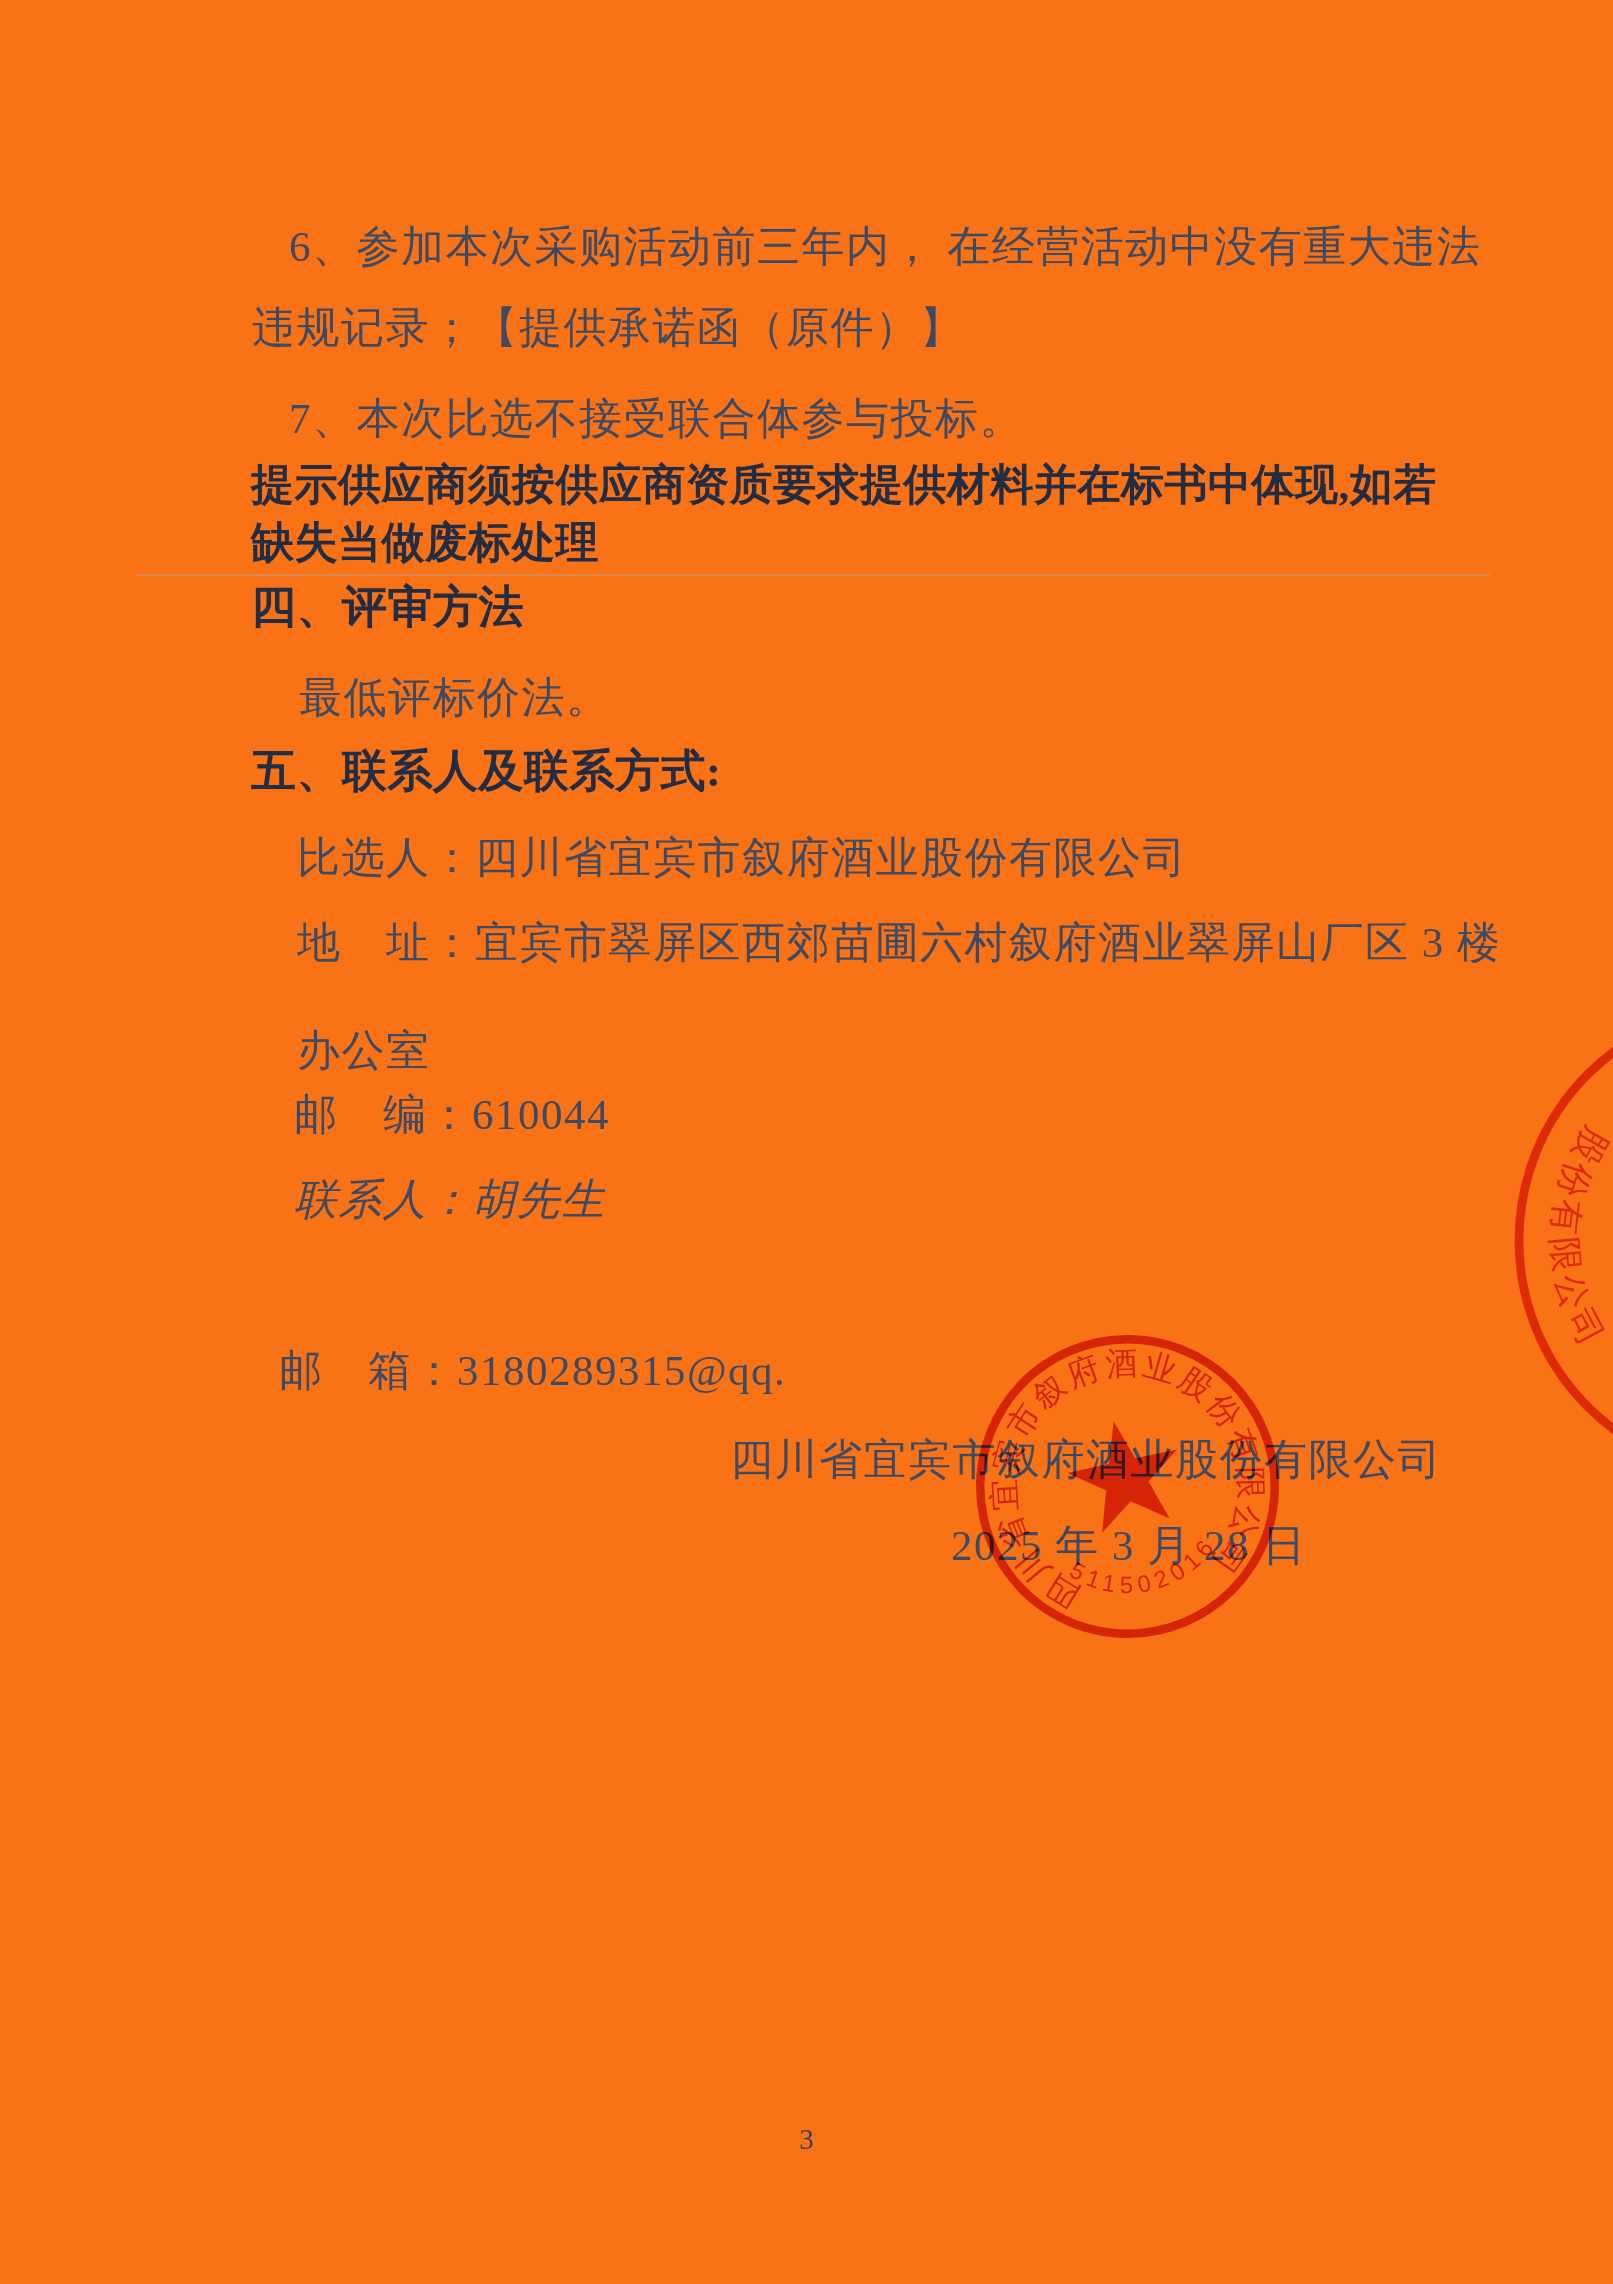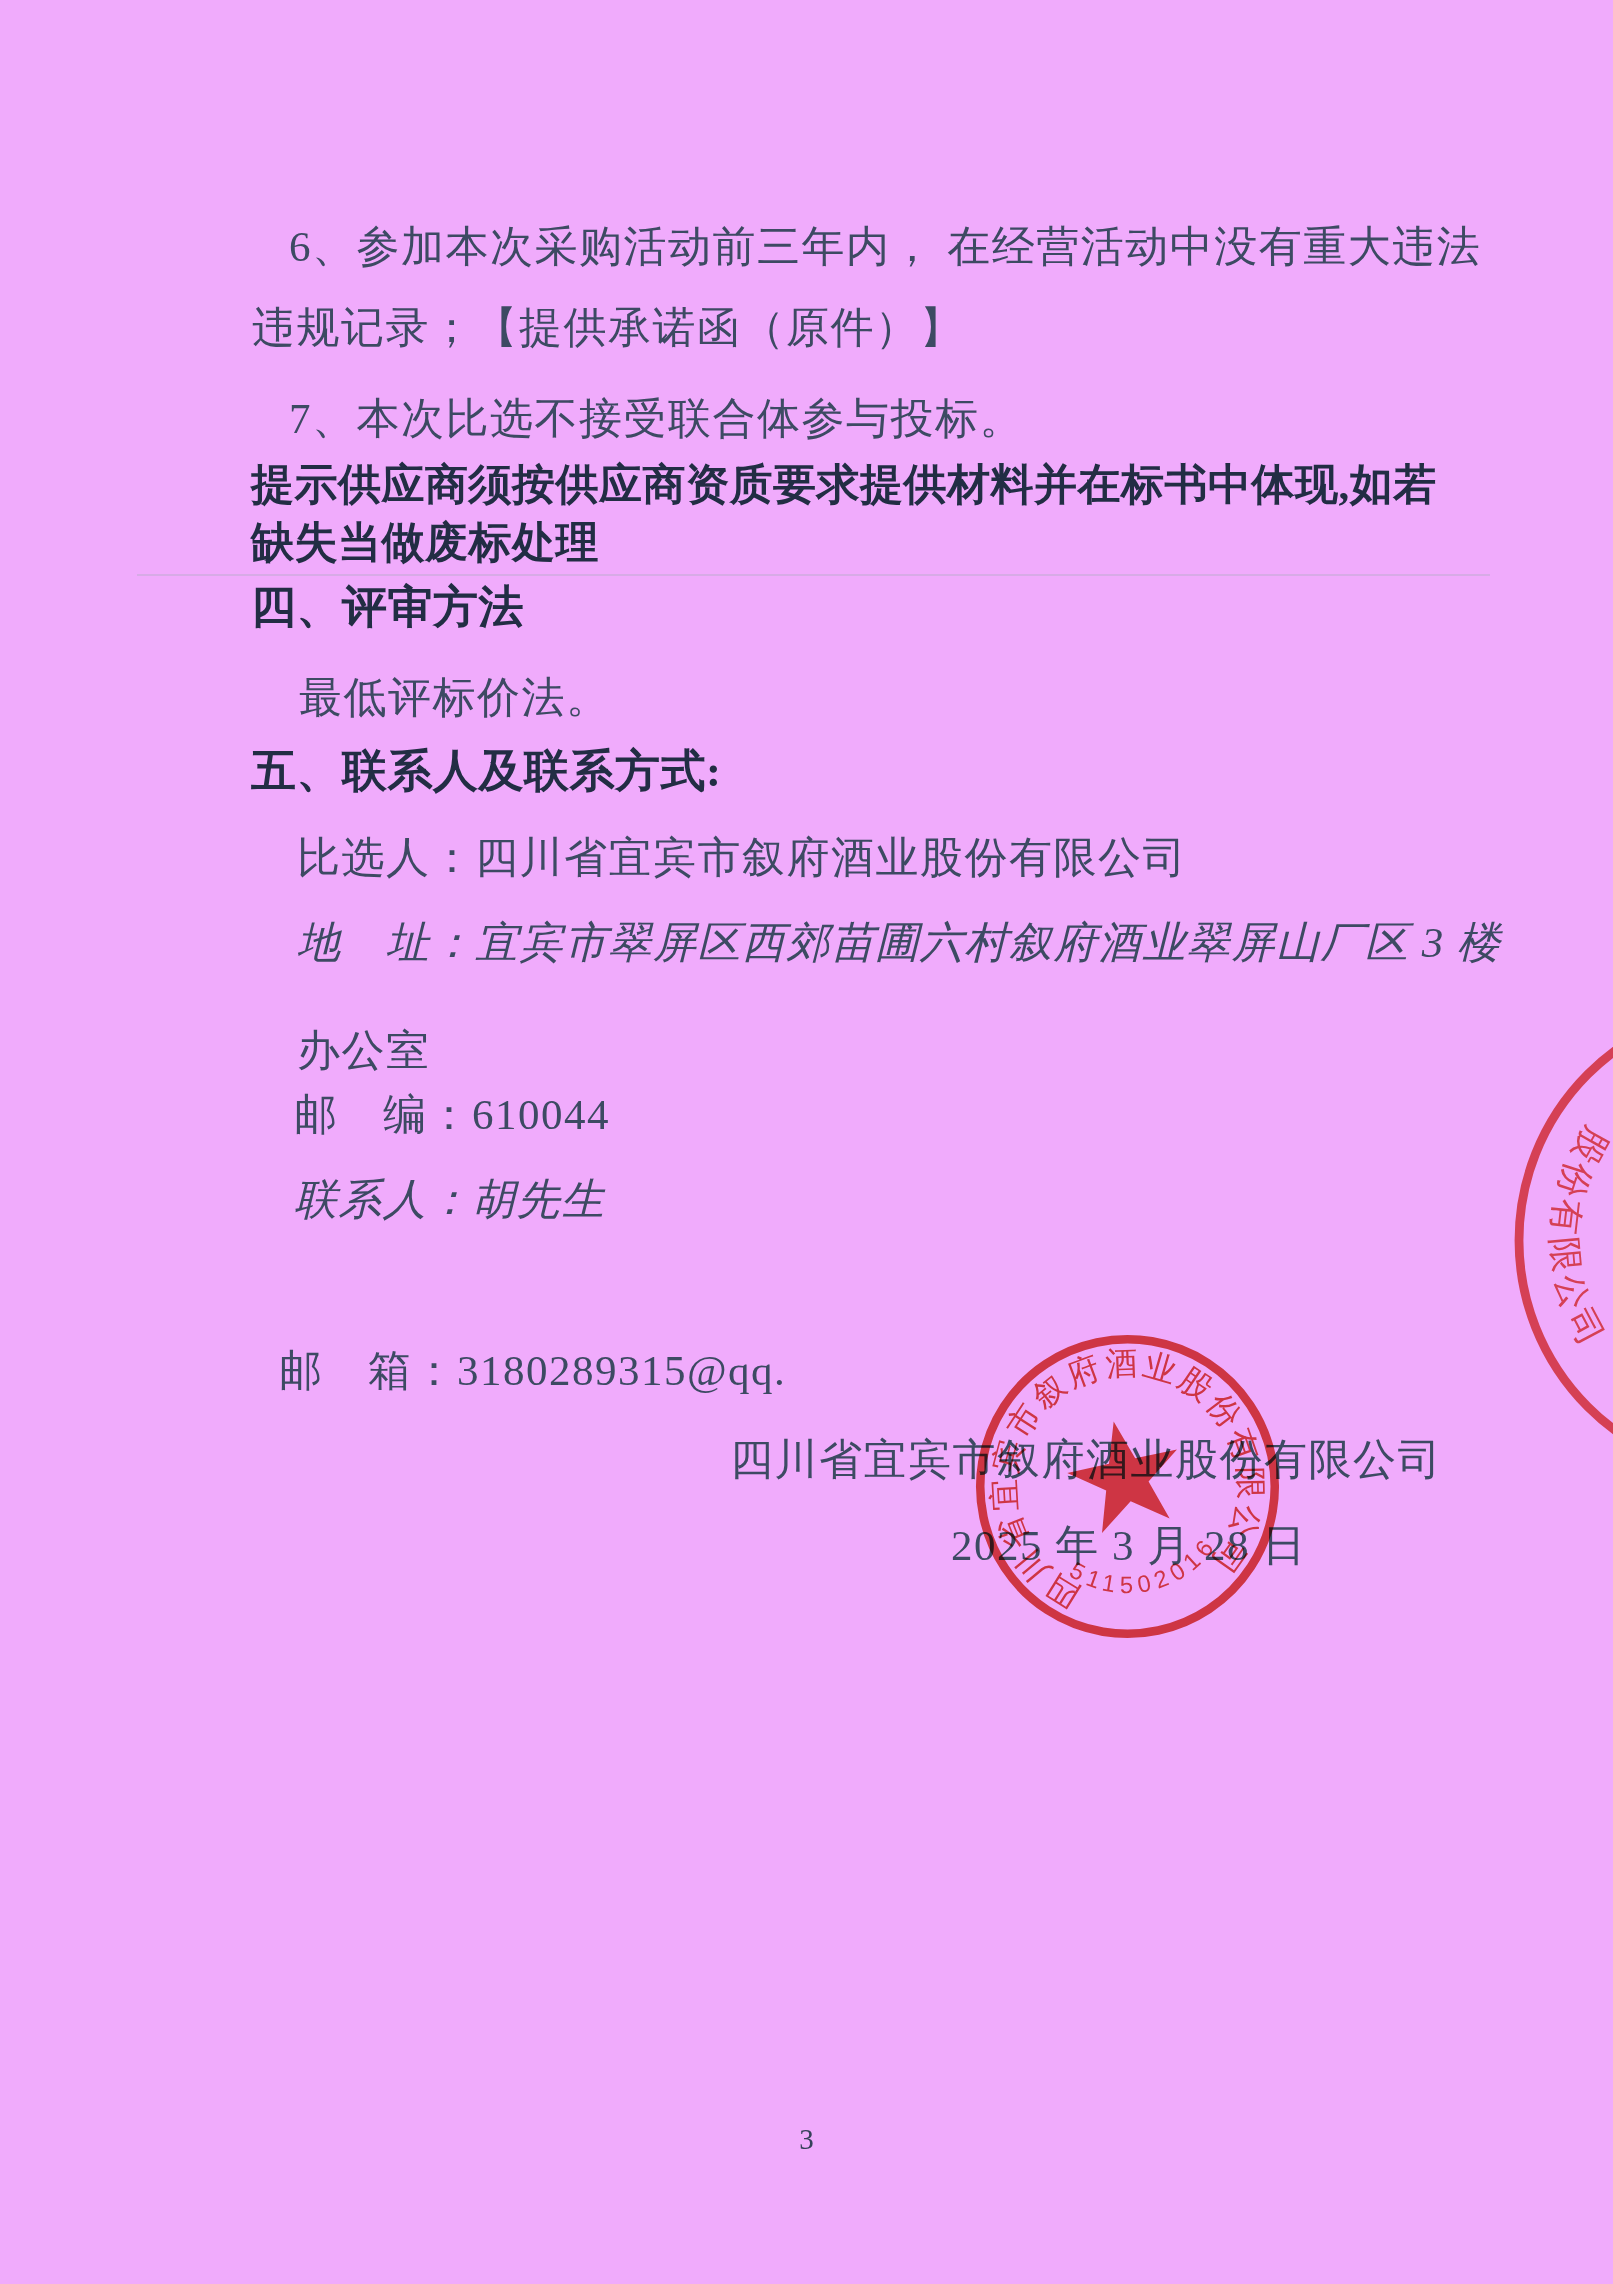--- a/index.html
+++ b/index.html
@@ -1,19 +1,19 @@
 <!DOCTYPE html>
 <html><head>
 <meta charset="utf-8">
 <style>
   html,body { margin:0; padding:0; background:#e9e9ee; }
   .page {
     position:relative;
     width:1613px; height:2285px;
-    background:#f0abfc;
+    background:#f97316;
     overflow:hidden;
     font-family:"Liberation Serif", serif;
   }
   .ln {
     position:absolute;
     font-size:43px;
     line-height:57px;
     letter-spacing:1.5px;
     color:#3d4a63;
     white-space:pre;
@@ -23,21 +23,21 @@
   
   .l0  { top:218px;  left:289px; }
   .l1  { top:299px;  left:252px;text-align:center; }
   .l2  { top:390px;  left:289px; }
   .l3  { top:456px;  left:251px; }
   .l4  { top:514px;  left:251px; }
   .l5  { top:579px;  left:251px; }
   .l6  { top:669px;  left:299px; }
   .l7  { top:743px;  left:251px; }
   .l8  { top:829px;  left:297px; }
-  .l9  { top:914px;  left:297px;font-style:italic; }
+  .l9  { top:914px;  left:297px; }
   .l10 { top:1022px; left:297px; }
   .l11 { top:1086px; left:294px; }
   .l12 { top:1171px; left:294px;font-style:italic; }
   .l13 { top:1257px; left:291px; }
   .l14 { top:1342px; left:279px; }
   .l15 { top:1431px; left:730px; }
   .l16 { top:1517px; left:912px;margin-left:39px; }
   .scan-line {
     position:absolute; top:574px; left:137px;
     width:1353px; height:2px;

